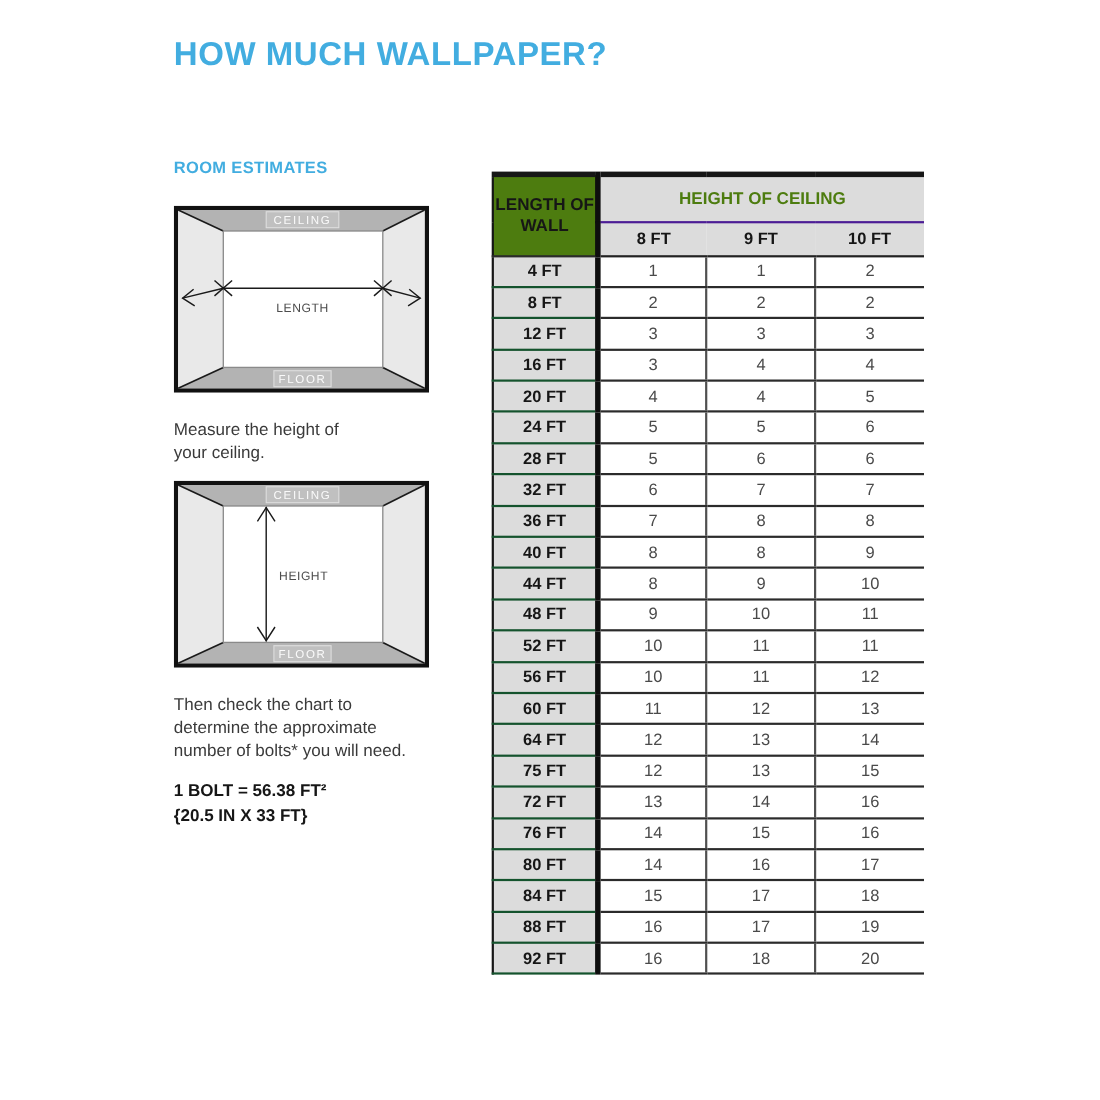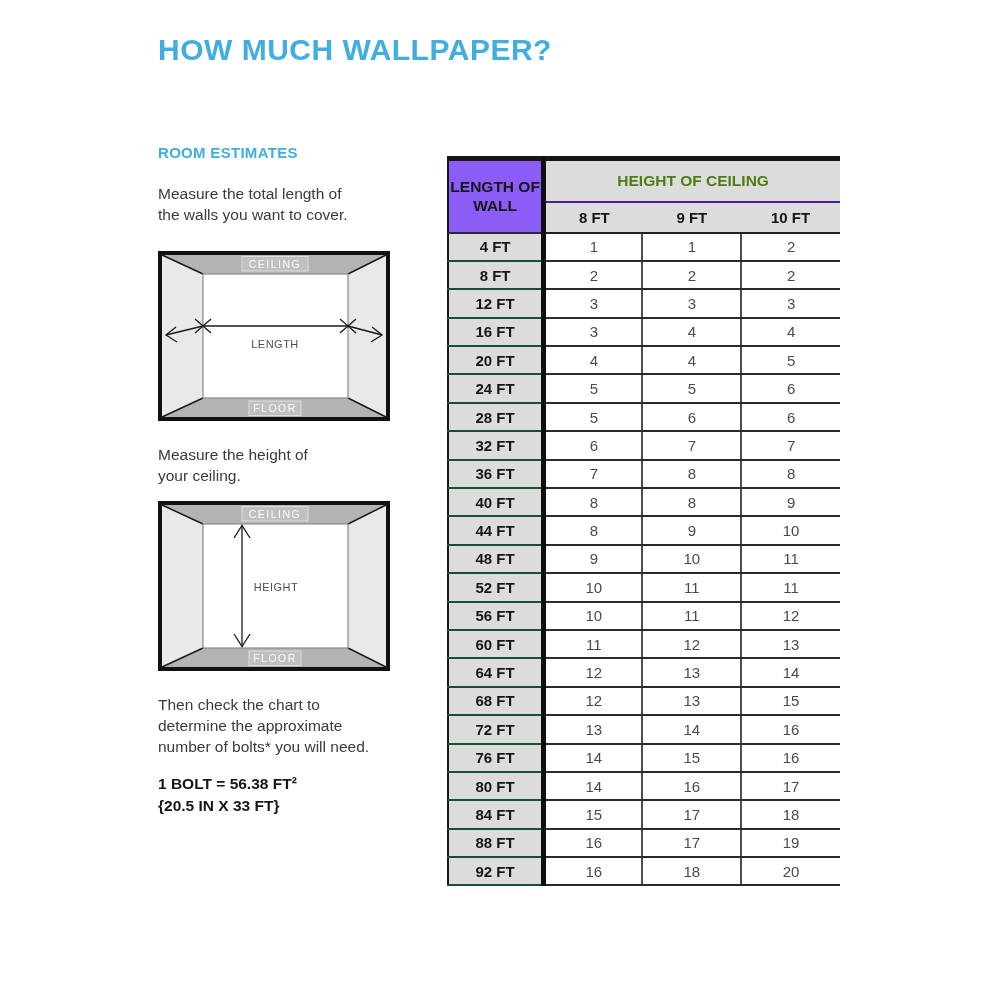--- a/index.html
+++ b/index.html
@@ -34,21 +34,21 @@
   .band-label { font-size:10.5px; letter-spacing:1.5px; fill:#fafafa; }
   .dim-label  { font-size:11px; letter-spacing:.5px; fill:#4d4d4d; }
 
   
   table {
     border-collapse:collapse; table-layout:fixed; width:393px; margin-top:12px;
     border-top:5px solid #161616;
   }
   th, td { font-size:15px; vertical-align:middle; text-align:center; }
   .corner-cell {
-    background:#8b5cf6; font-weight:bold; color:#161616; line-height:19px; font-size:15.5px;
+    background:#4d7c0f; font-weight:bold; color:#161616; line-height:19px; font-size:15.5px;
     border-left:2px solid #161616; border-right:5px solid #0e0e0e; border-bottom:2px solid #2b2b2b;
   }
   .group-header {
     background:#dcdcdc; height:43px; font-weight:bold; font-size:15.5px; color:#4d7c0f;
     border-bottom:2px solid #4c1d95;
   }
   .sub-header th {
     background:#dcdcdc; height:31px; font-weight:bold; color:#161616;
     border-bottom:2px solid #222;
   }
@@ -63,22 +63,20 @@
   .bolt-cell + .bolt-cell { border-left:2px solid #4f4f4f; }
 </style>
 </head>
 <body>
 
 <h1 class="page-title">HOW MUCH WALLPAPER?</h1>
 
 <div class="left-col">
   <h2 class="section-heading">ROOM ESTIMATES</h2>
 
-  <p class="step" id="step1">Measure the total length of
-the walls you want to cover.</p>
 
   <svg class="diagram" id="length-diagram" width="232" height="170" viewBox="0 0 232 170">
     <rect x="2" y="2" width="228" height="166" fill="#ffffff" stroke="#111111" stroke-width="4"></rect>
     <polygon points="4,4 228,4 190,23 45,23" fill="#b3b3b3"></polygon>
     <polygon points="4,166 228,166 190,147 45,147" fill="#b3b3b3"></polygon>
     <polygon points="4,4 45,23 45,147 4,166" fill="#e9e9e9"></polygon>
     <polygon points="228,4 190,23 190,147 228,166" fill="#e9e9e9"></polygon>
     <g stroke="#1a1a1a" stroke-width="1.5">
       <line x1="4" y1="4" x2="45" y2="23"></line>
       <line x1="228" y1="4" x2="190" y2="23"></line>
@@ -252,21 +250,21 @@
           <td class="bolt-cell">12</td>
           <td class="bolt-cell">13</td>
         </tr>
         <tr>
           <td class="wall-cell">64 FT</td>
           <td class="bolt-cell">12</td>
           <td class="bolt-cell">13</td>
           <td class="bolt-cell">14</td>
         </tr>
         <tr>
-          <td class="wall-cell">68 FT</td>
+          <td class="wall-cell">75 FT</td>
           <td class="bolt-cell">12</td>
           <td class="bolt-cell">13</td>
           <td class="bolt-cell">15</td>
         </tr>
         <tr>
           <td class="wall-cell">72 FT</td>
           <td class="bolt-cell">13</td>
           <td class="bolt-cell">14</td>
           <td class="bolt-cell">16</td>
         </tr>

